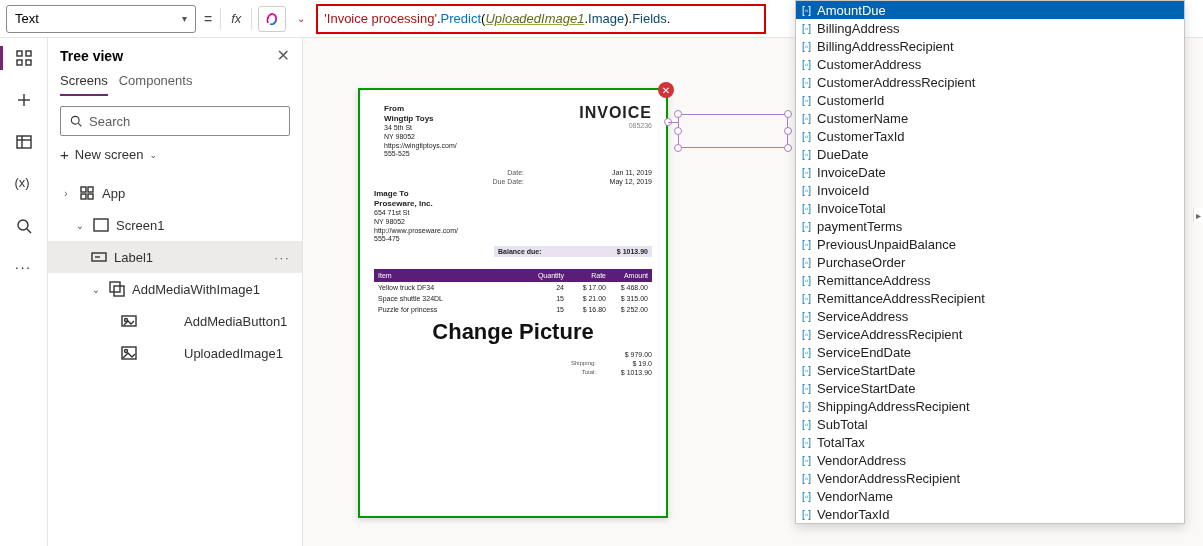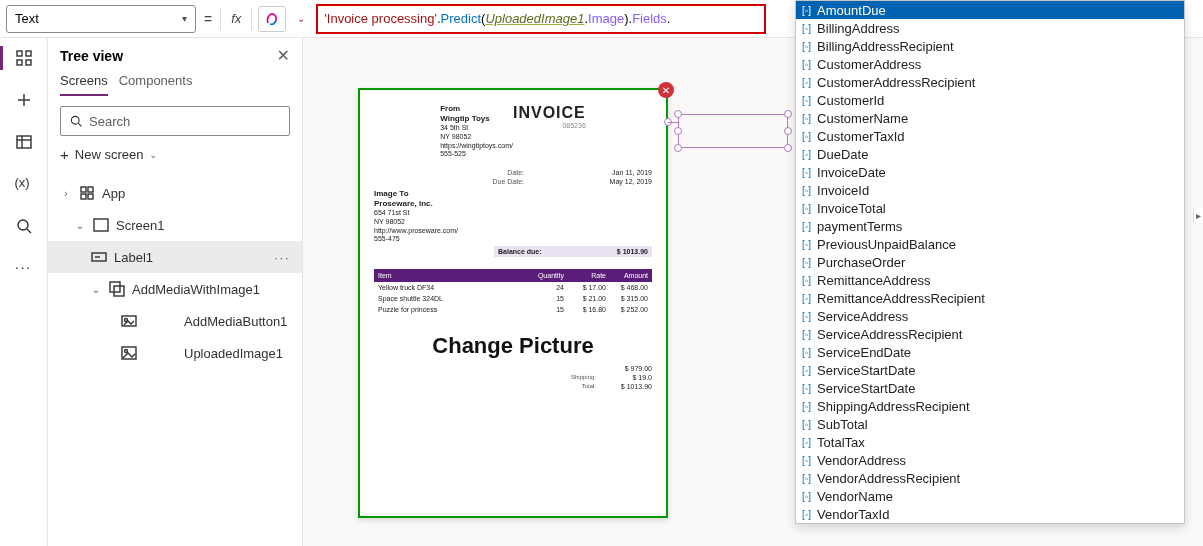--- a/index.html
+++ b/index.html
@@ -13,21 +13,21 @@
   .fx { font-size: 13px; font-style: italic; color: #444; padding: 0 4px; }
   .vdiv { width: 1px; height: 22px; background: #ddd; }
   .copilot-btn { width: 28px; height: 26px; border: 1px solid #ccc; border-radius: 3px; display: flex; align-items: center; justify-content: center; position: relative; }
   .copilot-dd { width: 18px; height: 26px; display: flex; align-items: center; justify-content: center; font-size: 10px; color: #a4262c; }
   .formula-box { flex: 0 0 auto; height: 30px; border: 2px solid #d40000; display: flex; align-items: center; padding: 0 6px; font-family: Consolas, monospace; font-size: 13px; width: 450px; }
   .formula-box .str { color: #a31515; }
   .formula-box .dot { color: #000; }
   .formula-box .method { color: #0072c6; }
   .formula-box .paren { color: #000; }
   .formula-box .ident { color: #5c6b1d; font-style: italic; text-decoration: underline; text-decoration-color: #9aab3a; }
-  .formula-box .prop { color: #8b5cf6; }
+  .formula-box .prop { color: #0c4a6e; }
 
   
   .main { display: flex; height: calc(100% - 38px); }
 
   
   .rail { width: 48px; border-right: 1px solid #e5e5e5; display: flex; flex-direction: column; align-items: center; padding-top: 10px; gap: 22px; }
   .rail-item { width: 20px; height: 20px; display: flex; align-items: center; justify-content: center; color: #323130; font-size: 16px; position: relative; }
   .rail-item.active::after { content: ""; position: absolute; left: -14px; top: -2px; width: 3px; height: 24px; background: #742774; }
   .rail-item svg, .rail-item .glyph { width: 18px; height: 18px; }
 
@@ -52,40 +52,40 @@
   .tree-row.indent2 { padding-left: 30px; }
   .tree-row.indent3 { padding-left: 60px; gap: 46px; }
   .tree-row.selected { background: #edebe9; margin: 0 -12px; padding-left: 42px; padding-right: 12px; justify-content: space-between; }
   .tree-row.selected .row-left { display: flex; align-items: center; gap: 6px; }
   .more { color: #605e5c; letter-spacing: 1px; }
 
   
   .canvas-wrap { flex: 1; position: relative; background: #faf9f8; }
   .canvas { position: absolute; left: 55px; top: 50px; width: 310px; height: 430px; background: #fff; border: 2px solid #009a00; box-shadow: 0 2px 6px rgba(0,0,0,0.15); padding: 14px 14px; font-size: 7px; color: #222; }
   .canvas .del-badge { position: absolute; top: -8px; right: -8px; width: 16px; height: 16px; border-radius: 50%; background: #d13438; color: #fff; font-size: 10px; display: flex; align-items: center; justify-content: center; }
-  .inv-head { display: flex; justify-content: center; }
+  .inv-head { display: flex; justify-content: space-between; margin-left: 10px; }
   .inv-from { line-height: 1.25; }
   .inv-from b { font-size: 8px; }
   .inv-title { text-align: right; }
   .inv-title .big { font-size: 16px; letter-spacing: 1px; font-weight: 700; color: #222; }
   .inv-title .num { font-size: 7px; color: #888; }
   .inv-dates { margin-top: 10px; display: flex; flex-direction: column; gap: 2px; }
   .inv-dates .r { display: flex; justify-content: space-between; }
   .inv-dates .lbl { color: #555; width: 150px; text-align: right; }
   .inv-dates .val { width: 60px; text-align: right; }
   .inv-billto { margin-top: 4px; line-height: 1.25; }
   .inv-billto b { font-size: 8px; }
   .bal-row { margin-top: 2px; background: #e9e2f1; display: flex; justify-content: space-between; padding: 2px 4px; font-weight: 600; margin-left: 120px; }
   .item-head { margin-top: 12px; background: #5a1e78; color: #fff; display: flex; padding: 3px 4px; font-size: 7px; }
   .item-head .c-item { flex: 1; }
   .item-head .c-q, .item-head .c-r, .item-head .c-a { width: 42px; text-align: right; }
   .item-row { display: flex; padding: 2px 4px; }
   .item-row .c-item { flex: 1; }
   .item-row .c-q, .item-row .c-r, .item-row .c-a { width: 42px; text-align: right; }
-  .change-pic { text-align: center; font-size: 22px; font-weight: 600; margin-top: 18px; color: #111; }
+  .change-pic { text-align: center; font-size: 22px; font-weight: 600; margin-top: 4px; color: #111; }
   .totals { margin-top: 6px; display: flex; flex-direction: column; gap: 2px; align-items: flex-end; }
   .totals .r { display: flex; gap: 12px; }
   .totals .lbl { color: #555; font-size: 6px; width: 40px; text-align: right; }
   .totals .val { width: 44px; text-align: right; font-size: 7px; }
 
   
   .sel-box { position: absolute; left: 375px; top: 76px; width: 110px; height: 34px; }
   .sel-box .frame { position: absolute; inset: 0; border: 1px solid #b07cc6; }
   .sel-box .handle { position: absolute; width: 8px; height: 8px; border: 1px solid #b07cc6; background: #fff; border-radius: 50%; }
   .sel-box .h-tl { left: -4px; top: -4px; }

